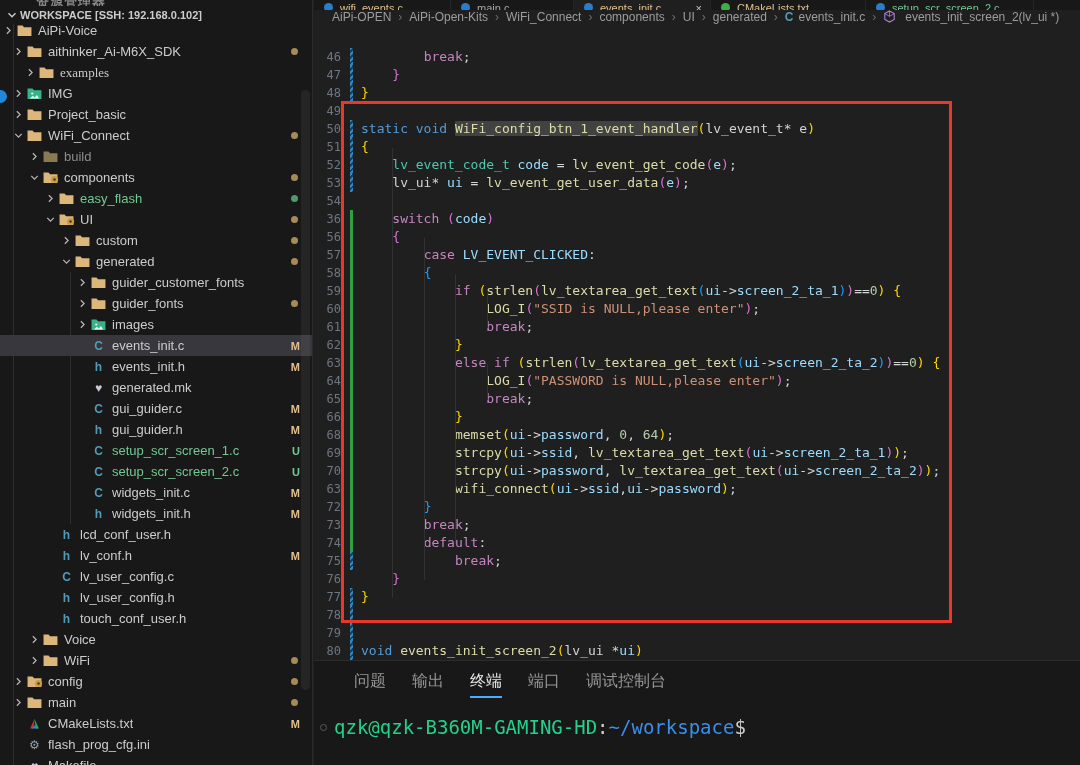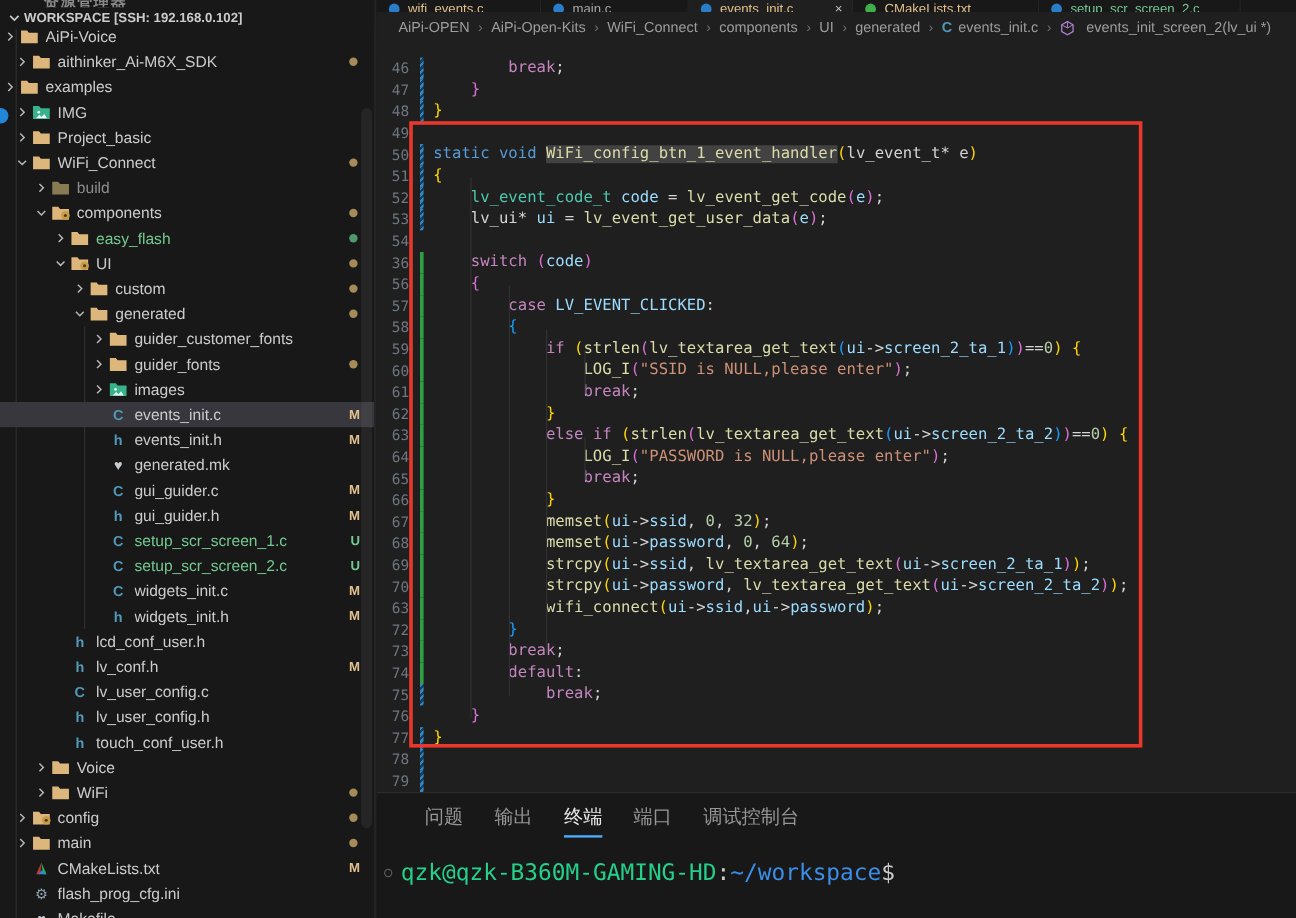--- a/index.html
+++ b/index.html
@@ -39,21 +39,21 @@
   
   #tabstrip { position:absolute; left:314px; top:0; width:766px; height:10px; background:#181818;
     display:flex; overflow:hidden; }
   .tab { position:relative; height:100%; border-right:1px solid #252526; background:#181818; overflow:hidden; }
   .tab.active { background:#1f1f1f; }
   .tab .tlabel { position:absolute; bottom:-4px; left:26px; font-size:11px; white-space:nowrap; }
   .tab .ticon { position:absolute; bottom:-2px; left:10px; width:9px; height:9px; border-radius:50%; }
   .tab .tclose { position:absolute; bottom:-4px; right:8px; color:#c5c5c5; font-size:11px; }
 
   #breadcrumb { position:absolute; left:314px; top:10px; width:766px; height:26px; background:#1f1f1f;
-    display:flex; align-items:center; padding-left:18px; font-size:12px; color:#9d9d9d; white-space:nowrap; }
+    display:flex; align-items:flex-start; padding-left:18px; font-size:12px; color:#9d9d9d; white-space:nowrap; }
   #breadcrumb .sep { margin:0 7px; color:#6e6e6e; }
   #breadcrumb .bicon { display:inline-flex; margin-right:5px; align-items:center; }
   #breadcrumb .cletter { color:#519aba; font-weight:700; font-size:12px; margin-right:5px; }
 
   
   #code { position:absolute; left:314px; top:36px; width:766px; height:624px; background:#1f1f1f;
     overflow:hidden; font-family:"DejaVu Sans Mono", monospace; font-size:13px; padding-top:2px;margin-top:10px; }
   .cline { display:flex; height:18px; line-height:18px; }
   .ln { width:36px; flex:0 0 36px; text-align:right; padding-right:9px; color:#6e7681; font-size:12px; }
   .gitbar { width:3px; flex:0 0 3px; margin-right:8px; }
@@ -124,21 +124,21 @@
           </span>
           <span class="ficon">
             <svg width="15" height="13" viewBox="0 0 16 14">
               <path d="M0.5 1.5h5.4l1.6 2h8v9.5H0.5z" fill="#dcb67a"></path>
             </svg>
           </span>
           <span class="lbl">aithinker_Ai-M6X_SDK</span>
           <span class="grow"></span>
           <span class="dot"></span>
         </div>
-        <div class="trow" style="padding-left: 0;">
+        <div class="trow" style="padding-left: 22px; font-family: Liberation Serif, serif;">
           <span class="twisty">
             <svg width="13" height="13" viewBox="0 0 16 16">
               <path d="M6 4l4 4-4 4" fill="none" stroke="#b8b8b8" stroke-width="1.5"></path>
             </svg>
           </span>
           <span class="ficon">
             <svg width="15" height="13" viewBox="0 0 16 14">
               <path d="M0.5 1.5h5.4l1.6 2h8v9.5H0.5z" fill="#dcb67a"></path>
             </svg>
           </span>
@@ -699,25 +699,20 @@
         <span class="ln">65</span>
         <span class="gitbar git-add"></span>
         <span class="ctext"><span class="tk-p">                </span><span class="tk-k">break</span><span class="tk-p">;</span></span>
       </div>
       <div class="cline">
         <span class="ln">66</span>
         <span class="gitbar git-add"></span>
         <span class="ctext"><span class="tk-p">            </span><span class="tk-y">}</span></span>
       </div>
       <div class="cline">
-        <span class="ln">67</span>
-        <span class="gitbar git-add"></span>
-        <span class="ctext"><span class="tk-p">            </span><span class="tk-f">memset</span><span class="tk-y">(</span><span class="tk-v">ui</span><span class="tk-p">-&gt;</span><span class="tk-v">ssid</span><span class="tk-p">, </span><span class="tk-n">0</span><span class="tk-p">, </span><span class="tk-n">32</span><span class="tk-y">)</span><span class="tk-p">;</span></span>
-      </div>
-      <div class="cline">
         <span class="ln">68</span>
         <span class="gitbar git-add"></span>
         <span class="ctext"><span class="tk-p">            </span><span class="tk-f">memset</span><span class="tk-y">(</span><span class="tk-v">ui</span><span class="tk-p">-&gt;</span><span class="tk-v">password</span><span class="tk-p">, </span><span class="tk-n">0</span><span class="tk-p">, </span><span class="tk-n">64</span><span class="tk-y">)</span><span class="tk-p">;</span></span>
       </div>
       <div class="cline">
         <span class="ln">69</span>
         <span class="gitbar git-add"></span>
         <span class="ctext"><span class="tk-p">            </span><span class="tk-f">strcpy</span><span class="tk-y">(</span><span class="tk-v">ui</span><span class="tk-p">-&gt;</span><span class="tk-v">ssid</span><span class="tk-p">, </span><span class="tk-f">lv_textarea_get_text</span><span class="tk-m">(</span><span class="tk-v">ui</span><span class="tk-p">-&gt;</span><span class="tk-v">screen_2_ta_1</span><span class="tk-m">)</span><span class="tk-y">)</span><span class="tk-p">;</span></span>
       </div>
       <div class="cline">

